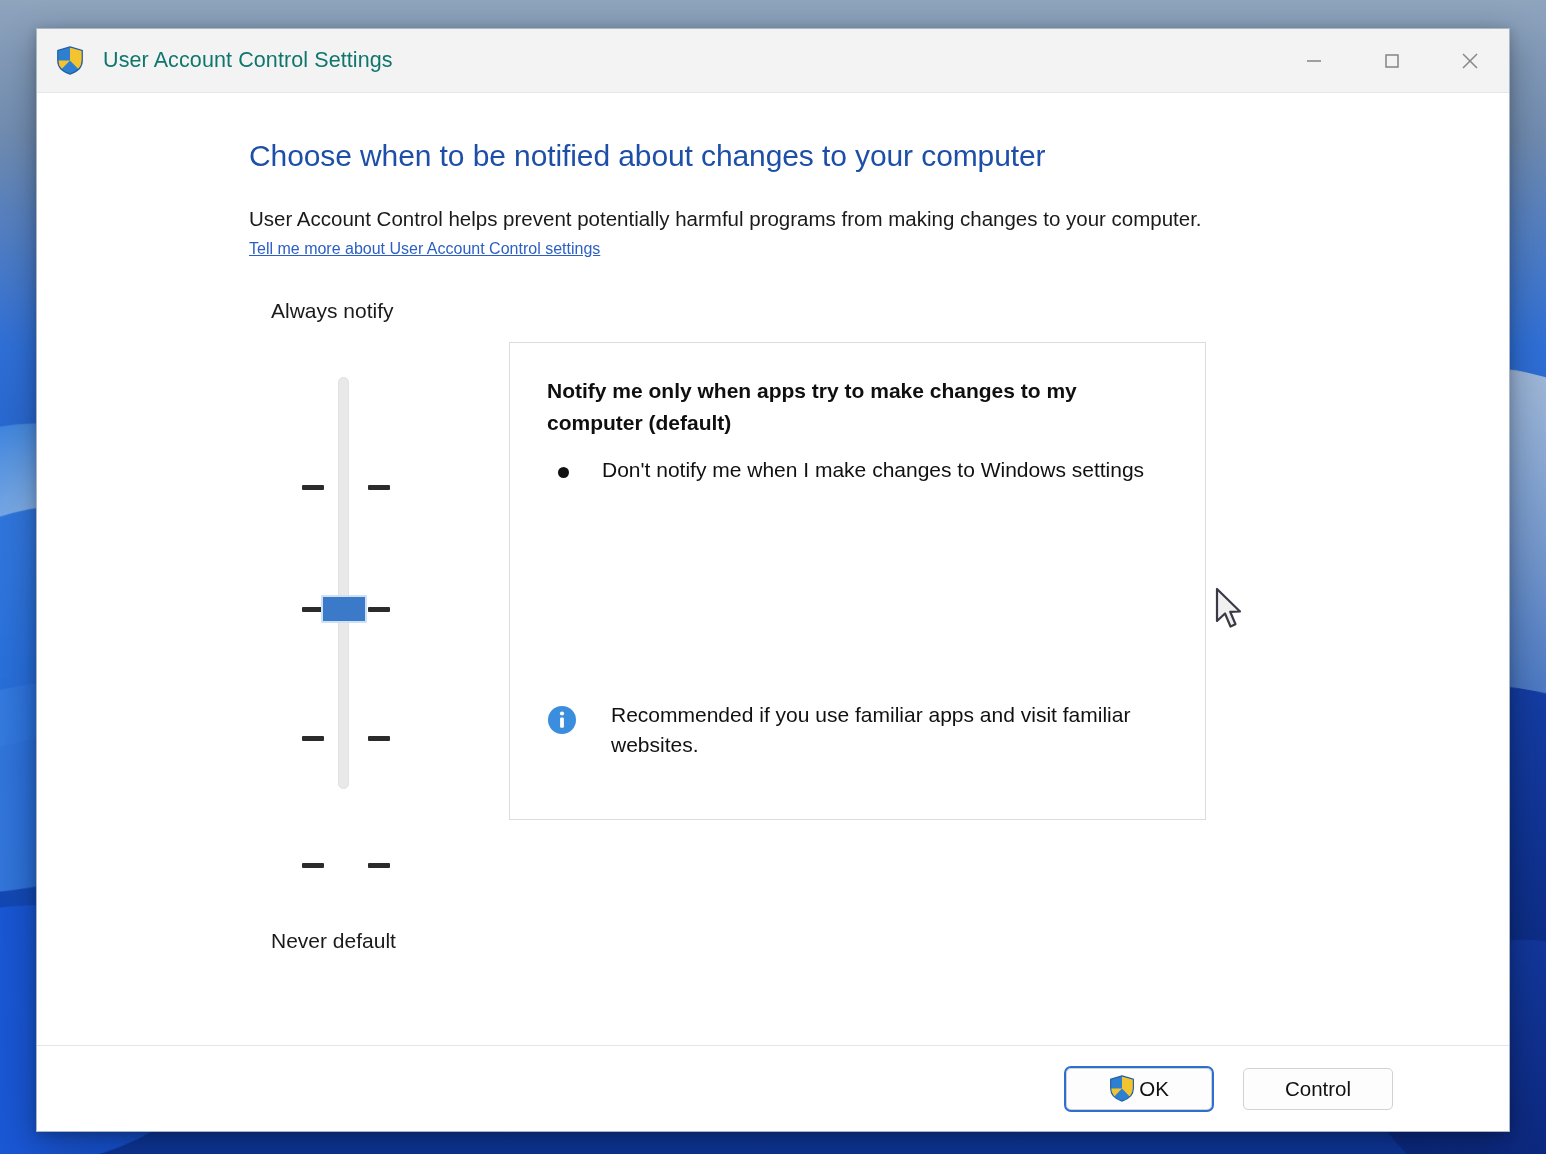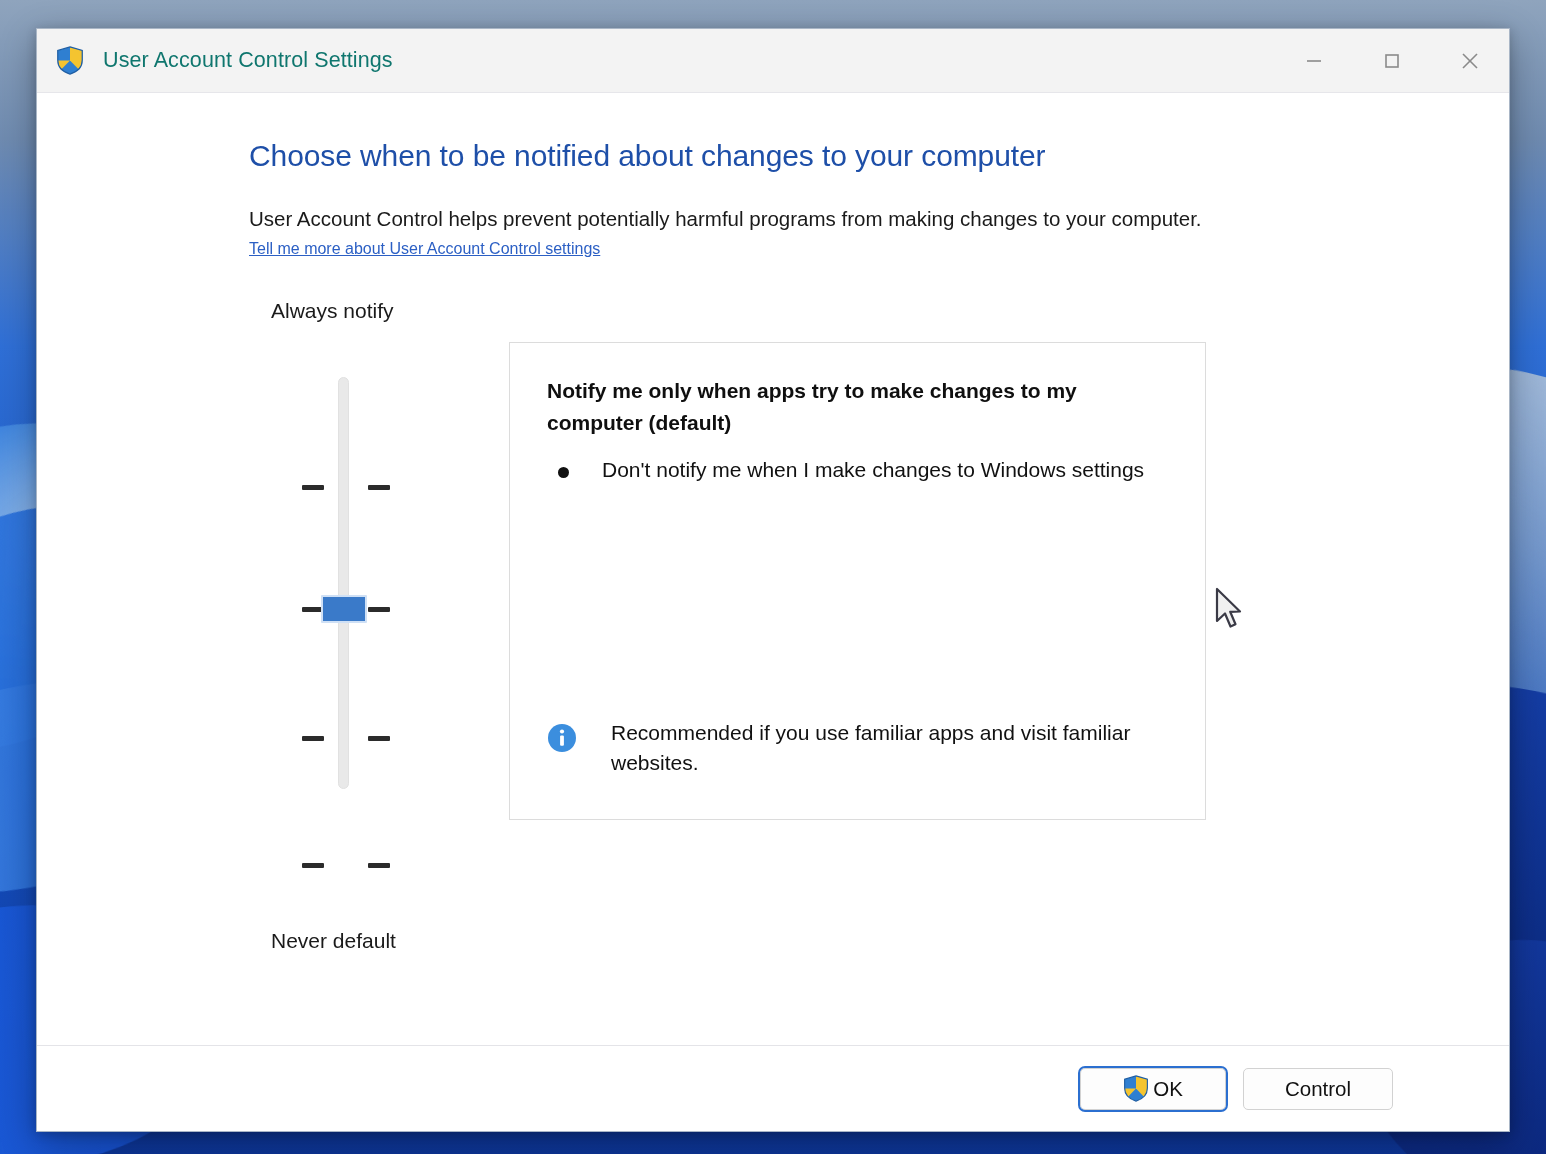--- a/index.html
+++ b/index.html
@@ -251,21 +251,21 @@
   }
   #bullet-text {
     margin-left: 33px;
     font-size: 21px;
     color: #111;
     line-height: 30px;
   }
   #note-row {
     position: absolute;
     left: 36px;
-    top: 375px;
+    top: 357px;
     width: 610px;
     display: flex;
   }
   #info-icon { flex: 0 0 auto; margin-top: 4px; }
   #note-text {
     margin-left: 33px;
     font-size: 21px;
     color: #111;
     line-height: 30px;
   }
@@ -280,21 +280,21 @@
 
   
   #footer {
     flex: 0 0 auto;
     height: 86px;
     border-top: 1px solid #e4e4e8;
     display: flex;
     align-items: center;
     justify-content: flex-end;
     padding-right: 116px;
-    gap: 17px;
+    gap: 31px;
     background: #ffffff;
   }
   .btn {
     height: 42px;
     background: #fdfdfd;
     border: 1px solid #d2d2d2;
     border-radius: 5px;
     font-family: "Liberation Sans", sans-serif;
     font-size: 20.5px;
     color: #111;

